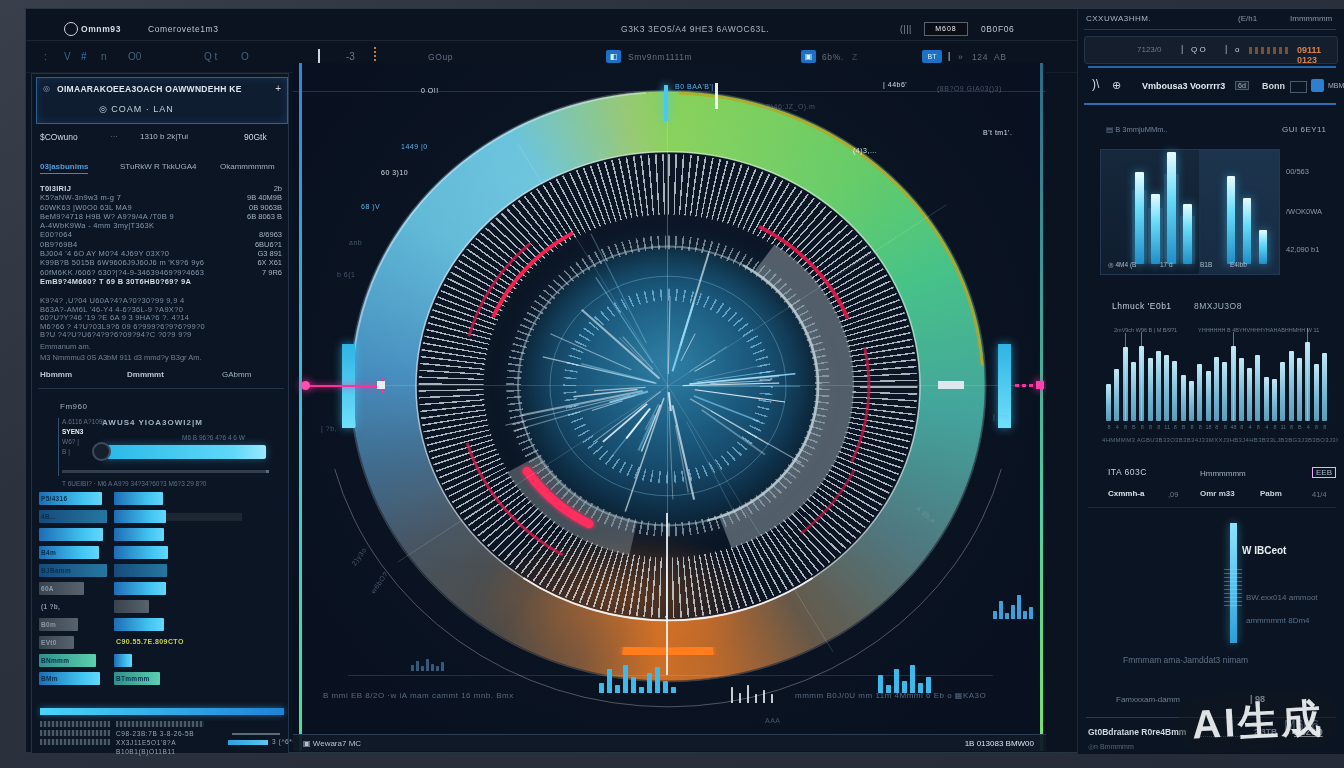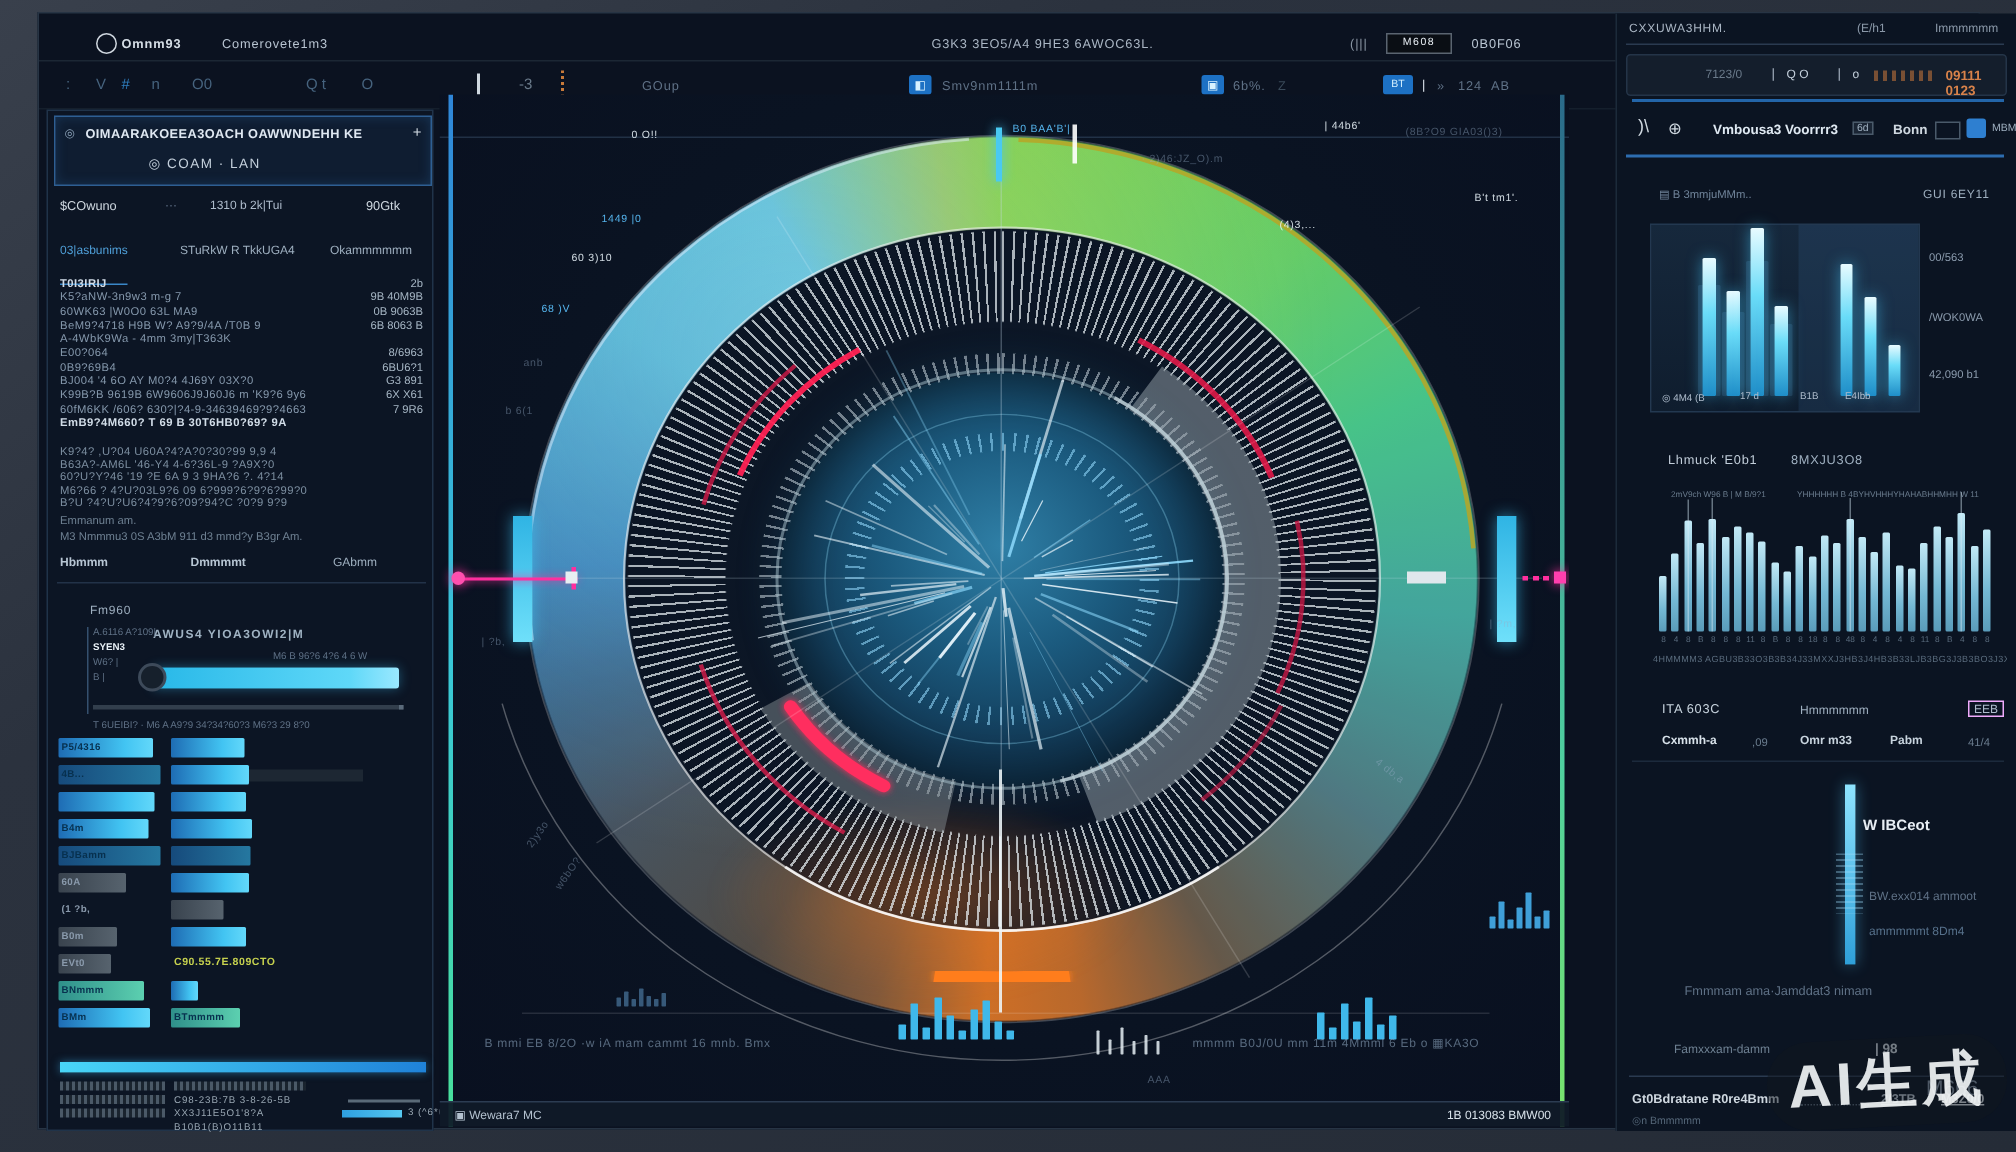--- a/index.html
+++ b/index.html
@@ -145,21 +145,21 @@
     <div id="lp-card">
       <span class="lp-t" style="left:6px;top:6px;font-size:8px;color:#8fa6bc;">◎</span>
       <span class="lp-t" style="left:20px;top:6px;font-size:8.5px;font-weight:bold;color:#dfe8f2;letter-spacing:.3px;">OIMAARAKOEEA3OACH OAWWNDEHH KE</span>
       <span class="lp-t" style="right:6px;top:5px;font-size:10px;color:#cfd8e0;">+</span>
       <span class="lp-t" style="left:62px;top:26px;font-size:9px;color:#c4d0dc;letter-spacing:1px;">◎  COAM · LAN</span>
     </div>
     <span class="lp-t" style="left:8px;top:58px;font-size:8.5px;color:#cfd8e0;">$COwuno</span>
     <span class="lp-t" style="left:78px;top:58px;font-size:8px;color:#5f7186;">···</span>
     <span class="lp-t" style="left:108px;top:58px;font-size:8px;color:#aebccc;">1310 b 2k|Tui</span>
     <span class="lp-t" style="left:212px;top:58px;font-size:8.5px;color:#cfd8e0;">90Gtk</span>
-    <span class="lp-t" style="left:8px;top:88px;font-size:8px;font-weight:normal;color:#4f9fd8;border-bottom:1px solid #3a87c8;padding-bottom:18px;">03|asbunims</span>
+    <span class="lp-t" style="left:8px;top:88px;font-size:8px;font-weight:bold;color:#4f9fd8;border-bottom:1px solid #3a87c8;padding-bottom:2px;">03|asbunims</span>
     <span class="lp-t" style="left:88px;top:88px;font-size:8px;color:#9fb0c0;">STuRkW R TkkUGA4</span>
     <span class="lp-t" style="left:188px;top:88px;font-size:8px;color:#9fb0c0;">Okammmmmm</span>
     <div class="ap" id="list1" style="left:8px;top:110px;width:242px;">
           <div class="lrow lb">
             <span>T0I3IRIJ</span>
             <span class="lval">2b</span>
           </div>
           <div class="lrow">
             <span>K5?aNW-3n9w3 m-g 7</span>
             <span class="lval">9B 40M9B</span>
@@ -182,21 +182,21 @@
           </div>
           <div class="lrow">
             <span>0B9?69B4</span>
             <span class="lval">6BU6?1</span>
           </div>
           <div class="lrow">
             <span>BJ004 '4 6O AY M0?4 4J69Y 03X?0</span>
             <span class="lval">G3 891</span>
           </div>
           <div class="lrow">
-            <span>K99B?B 9619B 6W9606J9J60J6 m 'K9?6 9y6</span>
+            <span>K99B?B 5015B 6W9606J9J60J6 m 'K9?6 9y6</span>
             <span class="lval">6X X61</span>
           </div>
           <div class="lrow">
             <span>60fM6KK /606? 630?|?4-9-34639469?9?4663</span>
             <span class="lval">7 9R6</span>
           </div>
           <div class="lrow lb">
             <span>EmB9?4M660? T 69 B   30T6HB0?69? 9A</span>
             <span class="lval"></span>
           </div>

